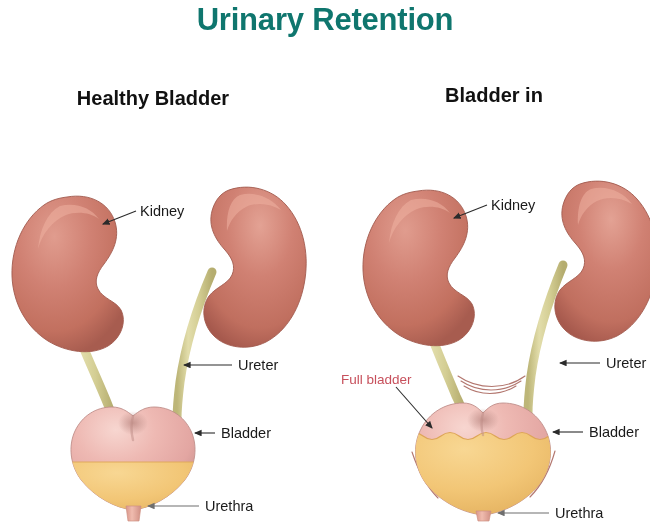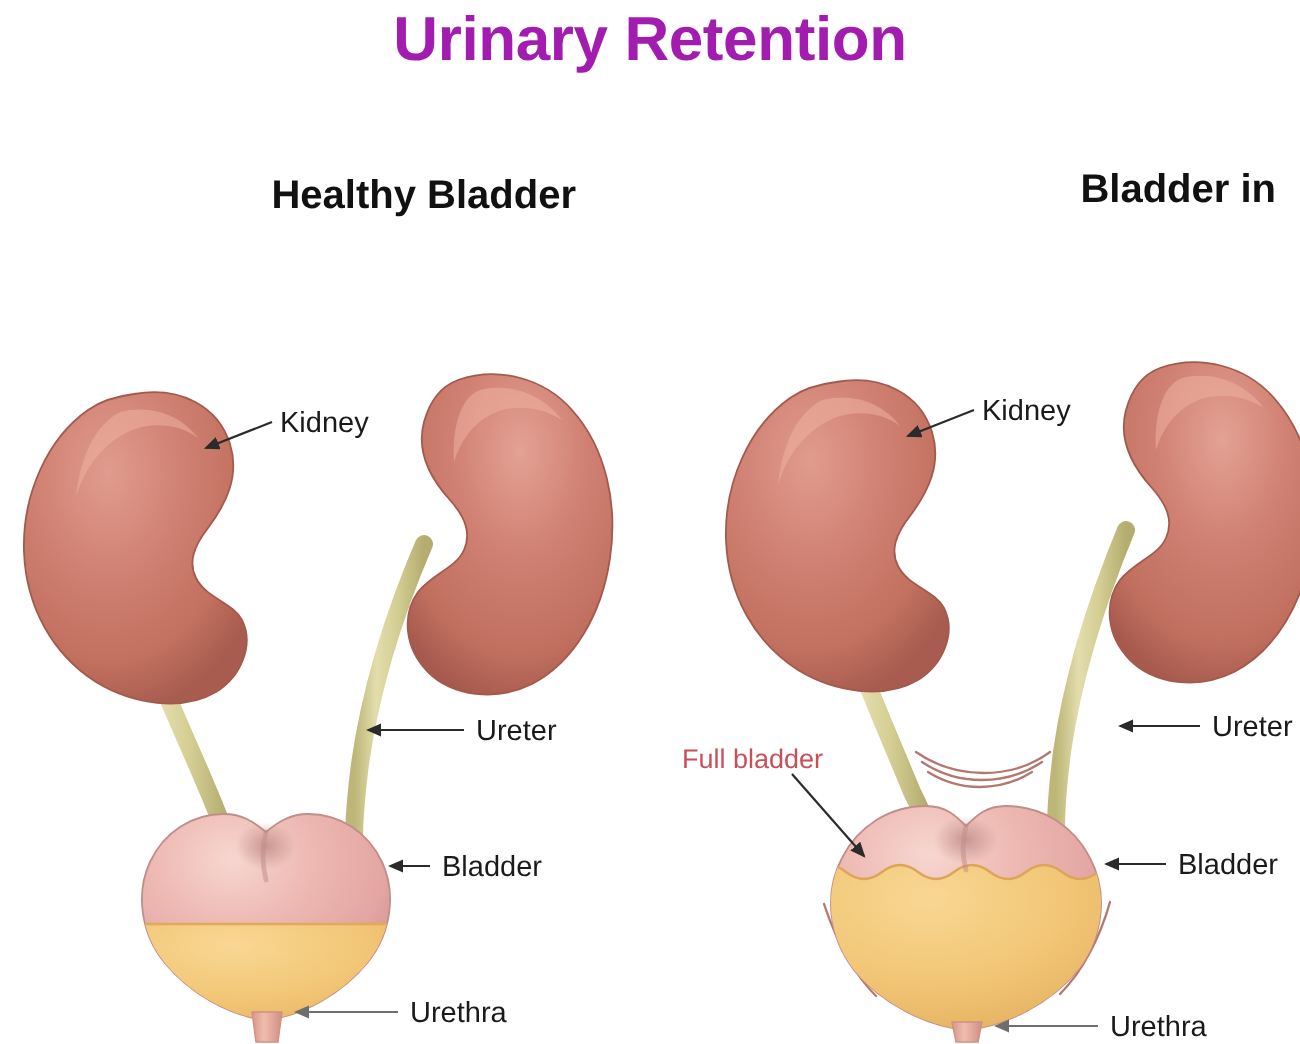--- a/index.html
+++ b/index.html
@@ -21,37 +21,37 @@
   }
   #main-title {
     position: absolute;
     top: 2px;
     left: 0;
     width: 650px;
     text-align: center;
     font-size: 31px;
     font-weight: bold;
     letter-spacing: -0.2px;
-    color: #a21caf;
+    color: #0f766e;
   }
   .panel-title {
     position: absolute;
-    text-align: right;
+    text-align: center;
     font-size: 20px;
     font-weight: bold;
     color: #111111;
     line-height: 1.33;
   }
   #panel-title-left {
     left: 18px;
     top: 85px;
     width: 270px;
   }
   #panel-title-right {
-    left: 398px;
+    left: 374px;
     top: 82px;
     width: 240px;
   }
   #diagram-svg {
     position: absolute;
     left: 0;
     top: 0;
   }
   .lbl {
     font-family: "Liberation Sans", sans-serif;

